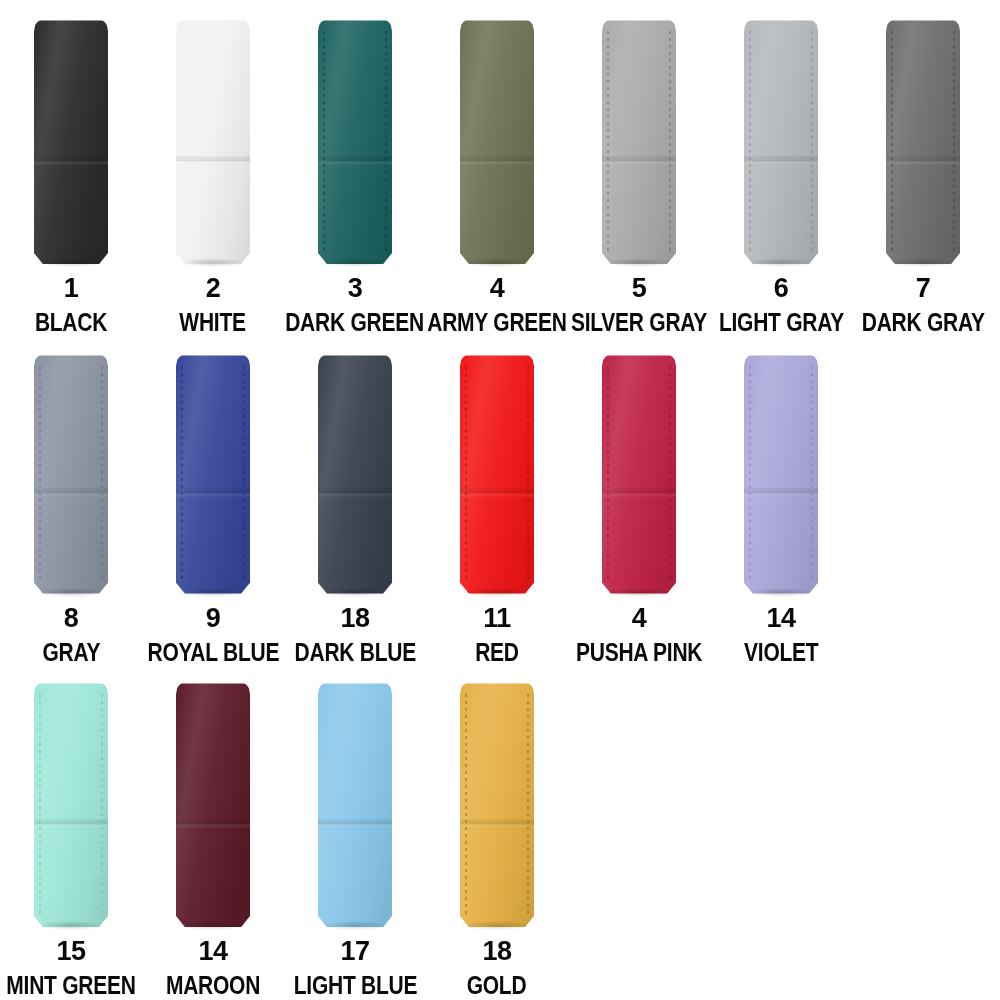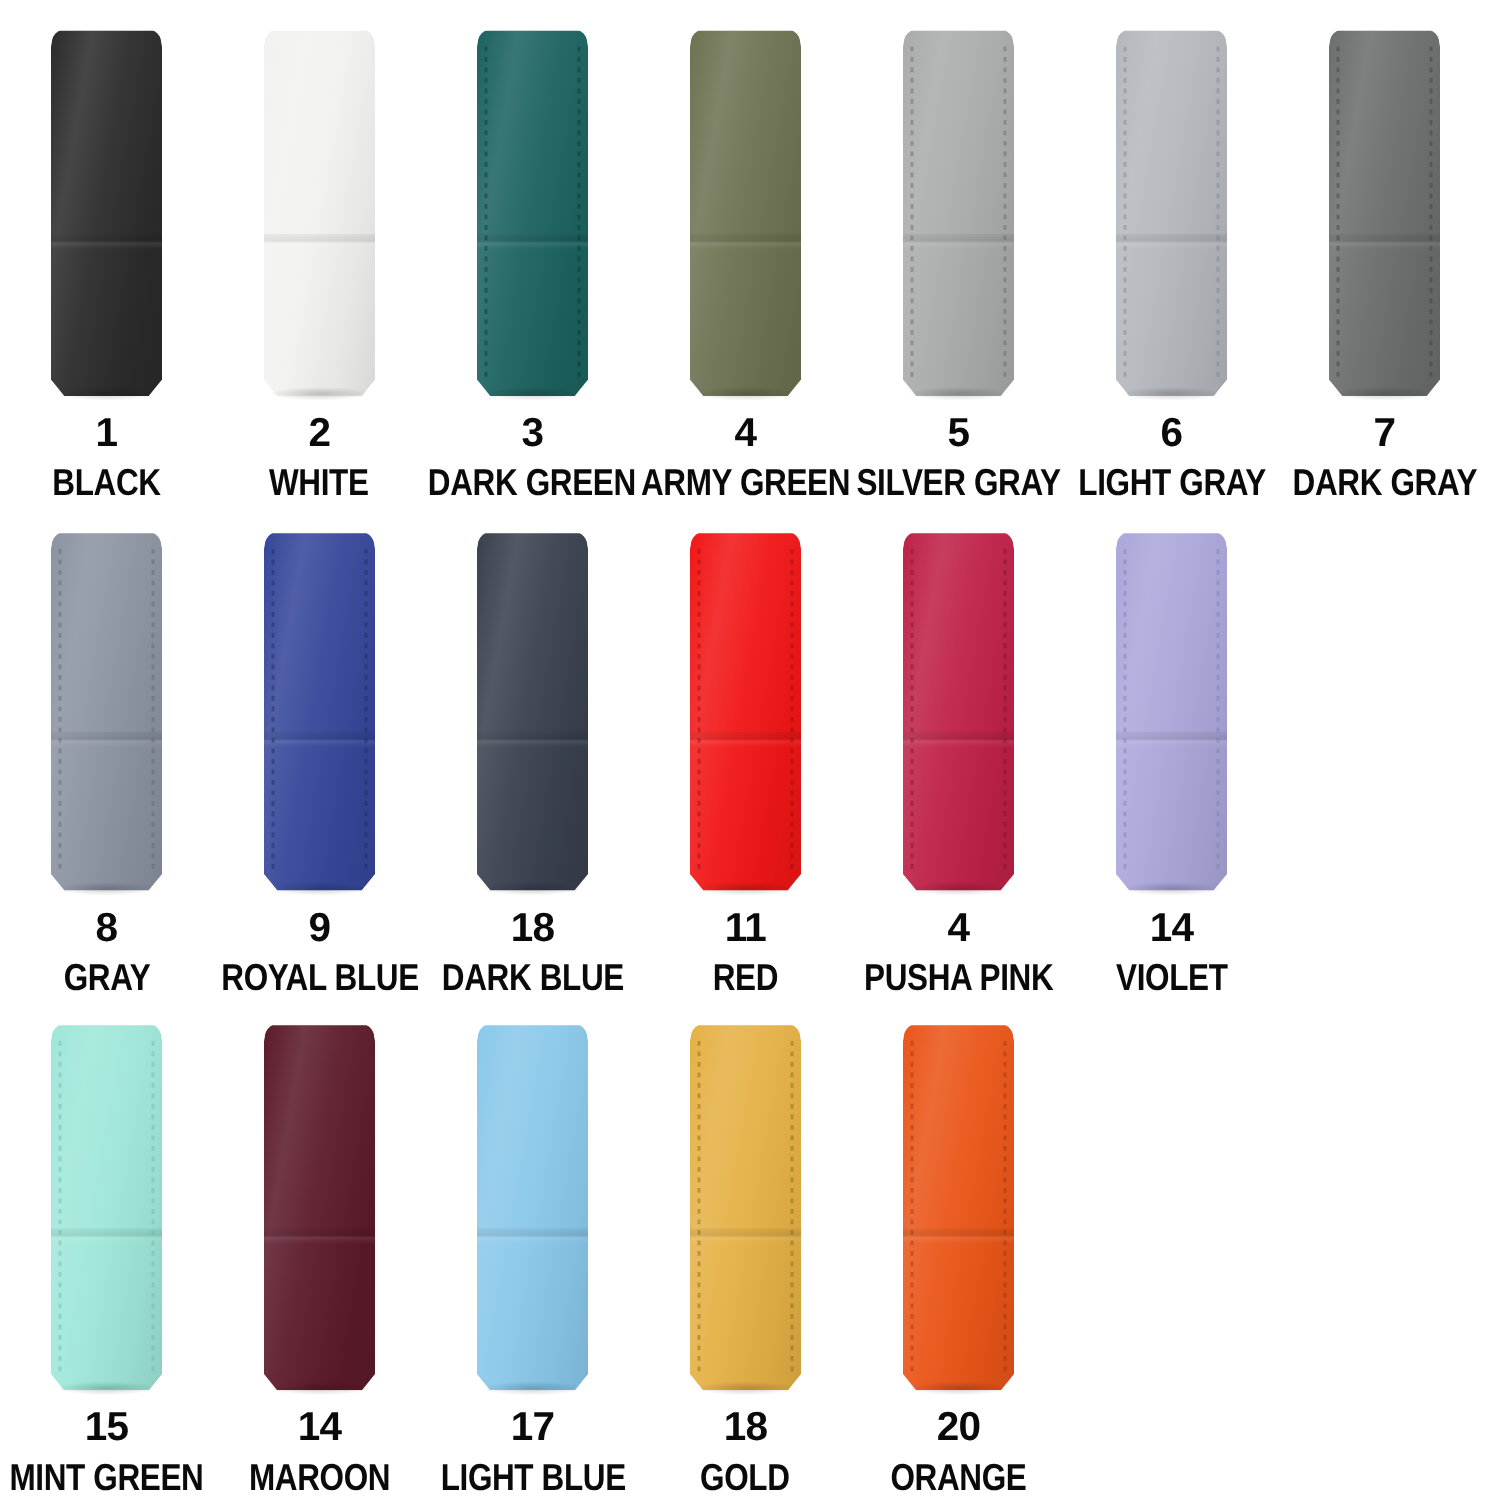--- a/index.html
+++ b/index.html
@@ -361,29 +361,15 @@
             <div class="chip-fold"></div>
             <div class="chip-sheen"></div>
             <div class="stitch left"></div>
             <div class="stitch right"></div>
           </div>
           <div class="chip-shadow"></div>
         </div>
         <div class="swatch-index">18</div>
         <div class="swatch-label">GOLD</div>
       </div>
-      <div class="swatch-cell">
-        <div class="chip-wrap">
-          <div class="chip" style="color: rgb(147, 49, 10);">
-            <div class="chip-base" style="background: rgb(234, 85, 24);"></div>
-            <div class="chip-fold"></div>
-            <div class="chip-sheen"></div>
-            <div class="stitch left"></div>
-            <div class="stitch right"></div>
-          </div>
-          <div class="chip-shadow"></div>
-        </div>
-        <div class="swatch-index">20</div>
-        <div class="swatch-label">ORANGE</div>
-      </div>
       <div class="swatch-cell empty"></div>
     </div>
 </div>
 
 </body></html>

